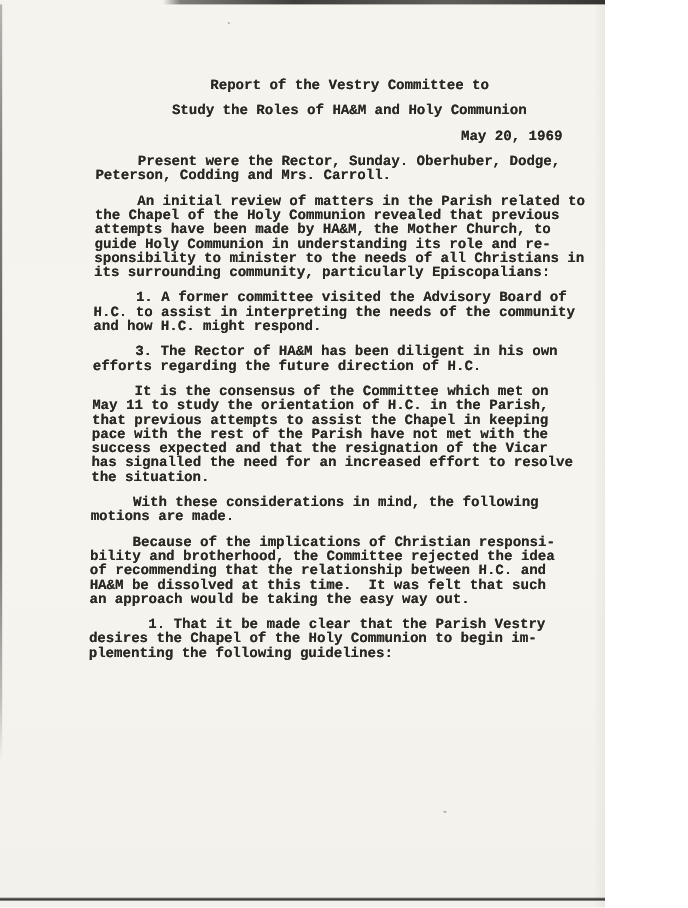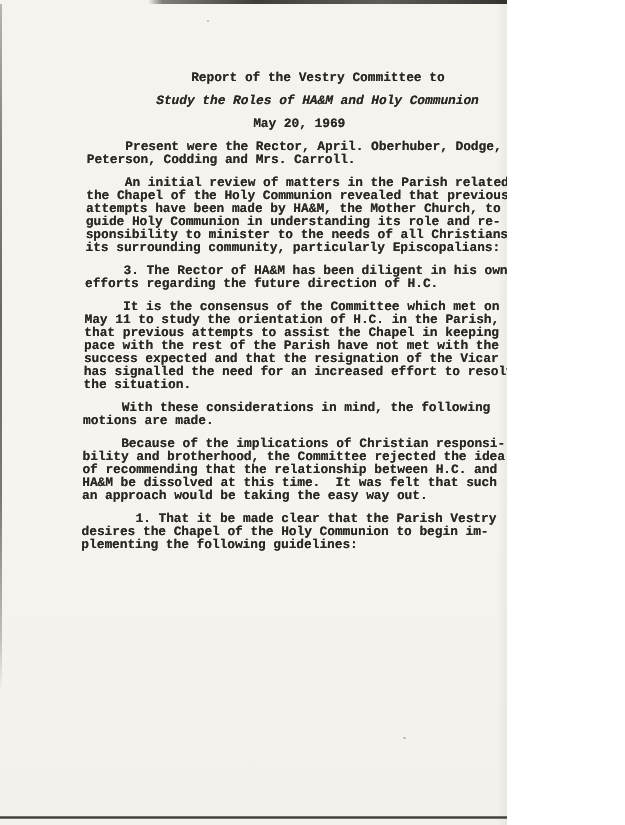--- a/index.html
+++ b/index.html
@@ -7,21 +7,21 @@
     padding: 0;
   }
   body {
     width: 625px;
     height: 825px;
     overflow: hidden;
     font-family: "Liberation Mono", "DejaVu Sans Mono", monospace;
   }
   .page {
     position: relative;
-    width: 507px;
+    width: 550px;
     height: 825px;
     background: linear-gradient(180deg, #f4f3ee 0%, #f5f4ef 60%, #f2f1ec 100%);
     overflow: hidden;
   }
   
   .right-shade {
     position: absolute;
     top: 0; right: 0;
     width: 10px; height: 100%;
     background: linear-gradient(90deg, rgba(0,0,0,0) 0%, rgba(60,58,54,0.06) 100%);
@@ -88,22 +88,22 @@
     line-height: 13px;
     font-weight: 700;
     color: #2b2824;
     text-shadow: 0 0 0.5px rgba(43,40,36,0.85);
   }
   .text-block p {
     margin: 0 0 10px 0;
     white-space: pre;
   }
   .title-line-1 { text-align: center; margin: 0 0 12px 0; }
-  .title-line-2 { text-align: center; margin: 0 0 10px 0; font-style: italic; }
-  .date-line    { text-align: center; padding-right: 36px; margin: 0 0 13px 0; }
+  .title-line-2 { text-align: center; margin: 0 0 10px 0; }
+  .date-line    { text-align: right; padding-right: 36px; margin: 0 0 13px 0; }
   .p-first      { padding-left: 11px; }
 </style>
 </head>
 <body>
 
 <div class="page">
 
   <div class="right-shade"></div>
   <div class="edge-top"></div>
   <div class="edge-top-blob"></div>
@@ -111,28 +111,31 @@
   <div class="edge-bottom"></div>
   <div class="speck s1"></div>
   <div class="speck s2"></div>
   <div class="speck s3"></div>
 
   <div class="text-block">
     <p class="title-line-1">Report of the Vestry Committee to</p>
     <p class="title-line-2">Study the Roles of HA&amp;M and Holy Communion</p>
     <p class="date-line">May 20, 1969</p>
 
-    <p>     Present were the Rector, April. Oberhuber, Dodge,
+    <p>     Present were the Rector, Sunday. Oberhuber, Dodge,
 Peterson, Codding and Mrs. Carroll.</p>
     <p>     An initial review of matters in the Parish related to
 the Chapel of the Holy Communion revealed that previous
 attempts have been made by HA&amp;M, the Mother Church, to
 guide Holy Communion in understanding its role and re-
 sponsibility to minister to the needs of all Christians in
 its surrounding community, particularly Episcopalians:</p>
+    <p>     1. A former committee visited the Advisory Board of
+H.C. to assist in interpreting the needs of the community
+and how H.C. might respond.</p>
     <p>     3. The Rector of HA&amp;M has been diligent in his own
 efforts regarding the future direction of H.C.</p>
     <p>     It is the consensus of the Committee which met on
 May 11 to study the orientation of H.C. in the Parish,
 that previous attempts to assist the Chapel in keeping
 pace with the rest of the Parish have not met with the
 success expected and that the resignation of the Vicar
 has signalled the need for an increased effort to resolve
 the situation.</p>
     <p>     With these considerations in mind, the following

